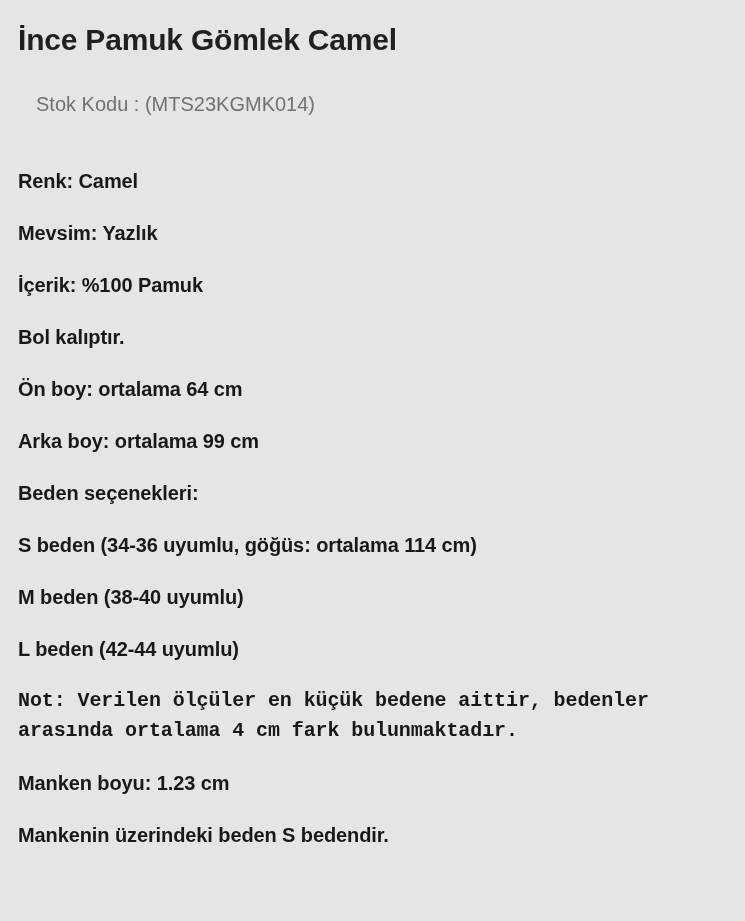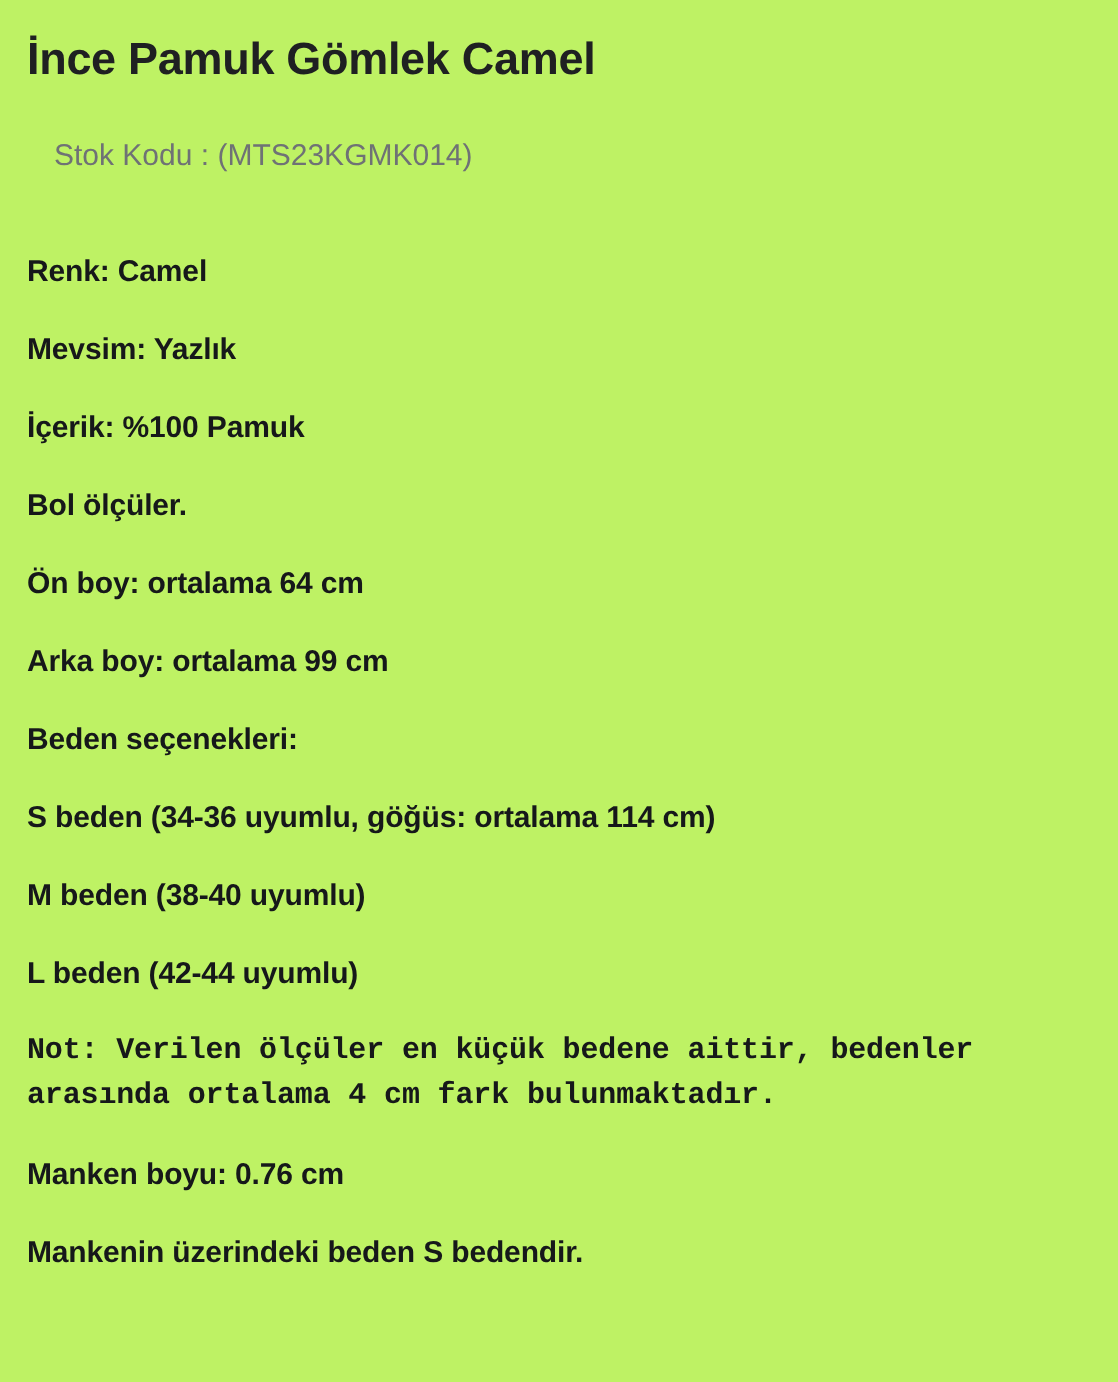--- a/index.html
+++ b/index.html
@@ -25,21 +25,21 @@
     height: 5px;
     background: #fafafa;
   }
 
   .page {
     position: relative;
     box-sizing: border-box;
     width: 745px;
     height: 921px;
     padding: 0 18px;
-    background: #bef264;
+    background: #e5e5e5;
   }
 
   .product-title {
     margin: 0;
     padding-top: 20px;
     font-size: 30px;
     line-height: 40px;
     font-weight: 600;
     letter-spacing: -0.2px;
     color: #1f2022;
@@ -86,25 +86,25 @@
 <div class="page">
 
   <h1 class="product-title">İnce Pamuk Gömlek Camel</h1>
 
   <p class="stock-code">Stok Kodu : (MTS23KGMK014)</p>
 
   <div class="desc-body">
     <p class="desc-line">Renk: Camel</p>
     <p class="desc-line">Mevsim: Yazlık</p>
     <p class="desc-line">İçerik: %100 Pamuk</p>
-    <p class="desc-line">Bol ölçüler.</p>
+    <p class="desc-line">Bol kalıptır.</p>
     <p class="desc-line">Ön boy: ortalama 64 cm</p>
     <p class="desc-line">Arka boy: ortalama 99 cm</p>
     <p class="desc-line">Beden seçenekleri:</p>
     <p class="desc-line">S beden (34-36 uyumlu, göğüs: ortalama 114 cm)</p>
     <p class="desc-line">M beden (38-40 uyumlu)</p>
     <p class="desc-line">L beden (42-44 uyumlu)</p>
     <p class="desc-line wrap">Not: Verilen ölçüler en küçük bedene aittir, bedenler arasında ortalama 4 cm fark bulunmaktadır.</p>
-    <p class="desc-line">Manken boyu: 0.76 cm</p>
+    <p class="desc-line">Manken boyu: 1.23 cm</p>
     <p class="desc-line">Mankenin üzerindeki beden S bedendir.</p>
   </div>
 
 </div>
 
 </body></html>

